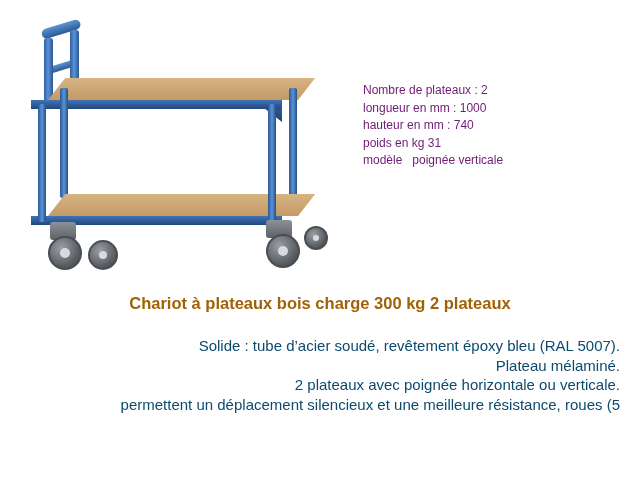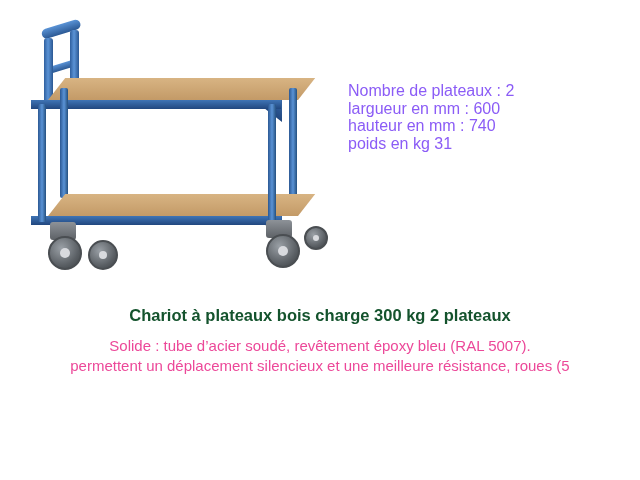--- a/index.html
+++ b/index.html
@@ -178,51 +178,51 @@
     position: absolute;
     background: linear-gradient(180deg,#8d9298,#5d6166);
     border-radius: 3px;
   }
   .c1 { left: 42px;  top: 214px; width: 26px; height: 18px; }
   .c2 { left: 258px; top: 212px; width: 26px; height: 18px; }
 
   
   .specs {
     position: absolute;
-    left: 348px;
+    left: 363px;
     top: 82px;
     width: 260px;
-    font-size: 16px;
+    font-size: 12px;
     line-height: 17.5px;
-    color: #8b5cf6;
+    color: #701a75;
   }
   .specs div { white-space: pre; }
 
   
   .product-title {
     position: absolute;
     left: 0;
-    top: 306px;
+    top: 294px;
     width: 640px;
     text-align: center;
     font-size: 16.5px;
     font-weight: bold;
-    color: #14532d;
+    color: #a16207;
   }
 
   
   .description {
     position: absolute;
     left: 20px;
     top: 336px;
     width: 600px;
-    text-align: center;
+    text-align: right;
     font-size: 15px;
     line-height: 19.5px;
-    color: #ec4899;
+    color: #0c4a6e;
   }
   .description p {
     margin: 0;
   }
 </style>
 </head>
 <body>
 
 <div class="page">
 
@@ -260,25 +260,28 @@
           <div class="wheel-hub"></div>
         </div>
       <div class="wheel w4">
           <div class="wheel-hub"></div>
         </div>
     </div>
   </div>
 
   <div class="specs">
     <div>Nombre de plateaux : 2</div>
-    <div>largueur en mm : 600</div>
+    <div>longueur en mm : 1000</div>
     <div>hauteur en mm : 740</div>
     <div>poids en kg 31</div>
+    <div>modèle   poignée verticale</div>
   </div>
 
   <div class="product-title">Chariot à plateaux bois charge 300 kg 2 plateaux</div>
 
   <div class="description">
     <p>Solide : tube d’acier soudé, revêtement époxy bleu (RAL 5007).</p>
+    <p>Plateau mélaminé.</p>
+    <p>2 plateaux avec poignée horizontale ou verticale.</p>
     <p>permettent un déplacement silencieux et une meilleure résistance, roues (5</p>
   </div>
 
 </div>
 
 </body></html>

